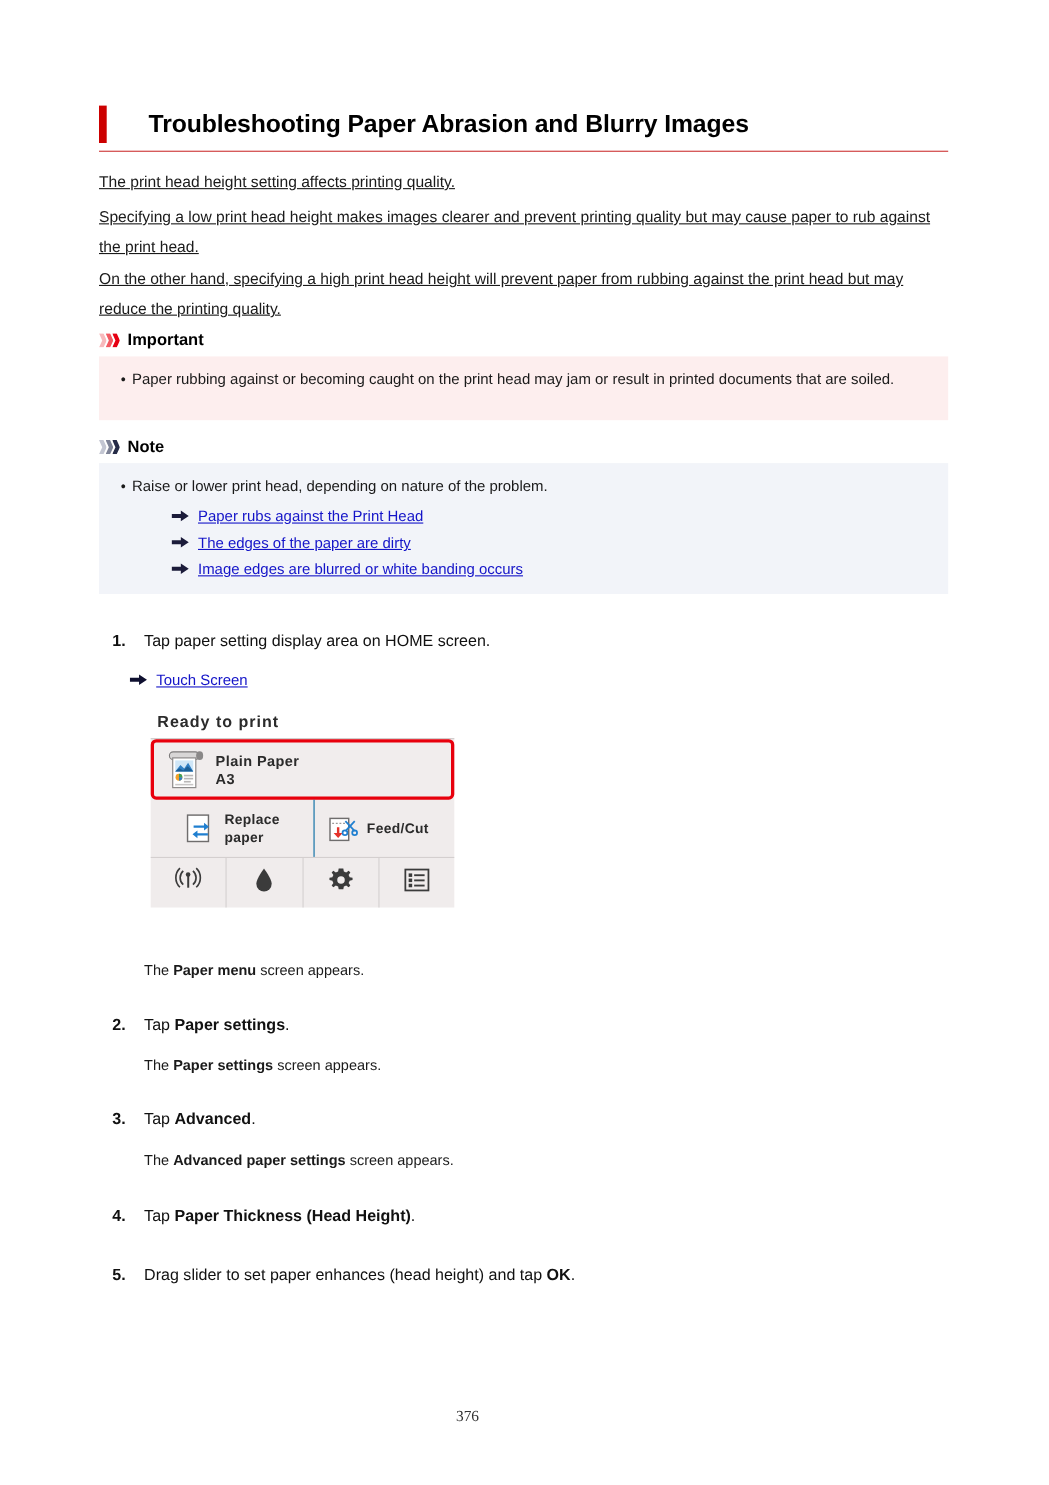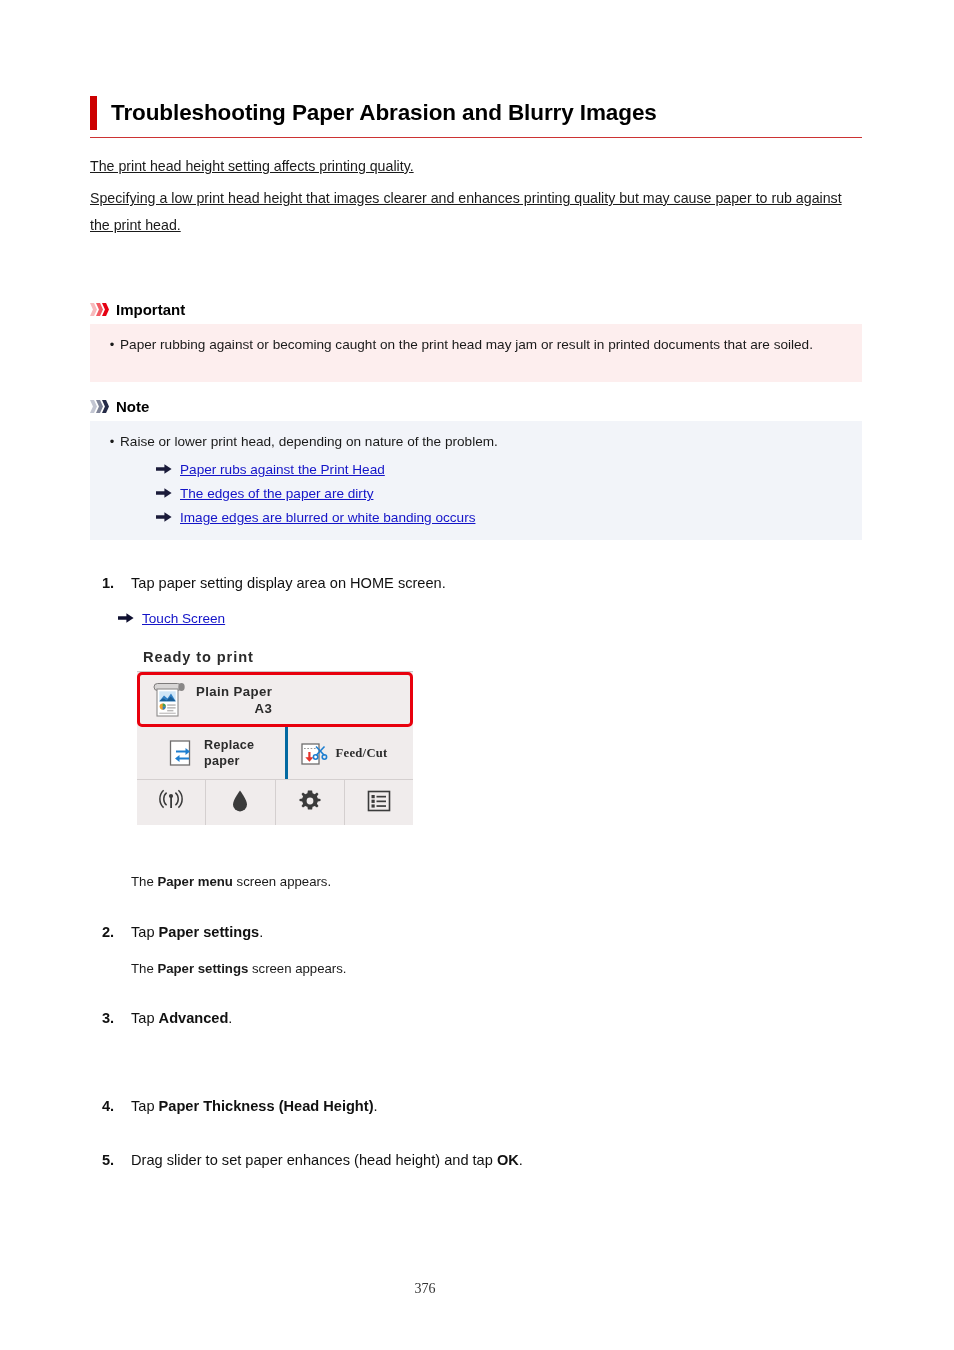--- a/index.html
+++ b/index.html
@@ -37,21 +37,21 @@
   .title-bar {
     width: 7px;
     height: 34px;
     background: #cc0000;
     flex: 0 0 auto;
   }
   .title-text {
     font-size: 22.5px;
     font-weight: bold;
     letter-spacing: -0.1px;
-    padding-left: 14px;
+    padding-left: 38px;
     line-height: 1.1;
     white-space: nowrap;
   }
   .title-rule {
     margin-top: 7px;
     height: 1px;
     background: #cc3333;
     width: 100%;
   }
 
@@ -238,36 +238,35 @@
     flex: 0 0 34px;
     margin-right: 10px;
     position: relative;
   }
   .paper-texts {
     font-size: 13.2px;
     font-weight: bold;
     color: #2b2b2b;
     line-height: 17px;
     letter-spacing: 0.4px;
-    text-align: right;
   }
   .lcd-mid {
     display: flex;
     height: 52px;
     border-bottom: 1px solid #d4cfcf;
     padding-left: 19px;
   }
   .lcd-mid-cell {
     flex: 1 1 50%;
     display: flex;
     align-items: center;
     padding-left: 12px;
     box-sizing: border-box;
   }
-  .lcd-mid-cell + .lcd-mid-cell { border-left: 3px solid #0369a1; font-family: Liberation Serif, serif; }
+  .lcd-mid-cell + .lcd-mid-cell { border-left: 1px solid #0369a1; }
   .mid-ico {
     width: 28px;
     height: 30px;
     flex: 0 0 28px;
     margin-right: 8px;
   }
   .mid-label {
     font-size: 12.6px;
     font-weight: bold;
     color: #2b2b2b;
@@ -307,21 +306,22 @@
 
   <div class="title-wrap">
     <div class="title-row">
       <div class="title-bar"></div>
       <div class="title-text">Troubleshooting Paper Abrasion and Blurry Images</div>
     </div>
     <div class="title-rule"></div>
   </div>
 
   <div class="para p1">The print head height setting affects printing quality.</div>
-  <div class="para p2">Specifying a low print head height that images clearer and enhances printing quality but may cause paper to rub against the print head.</div>
+  <div class="para p2">Specifying a low print head height makes images clearer and prevent printing quality but may cause paper to rub against the print head.</div>
+  <div class="para p3">On the other hand, specifying a high print head height will prevent paper from rubbing against the print head but may reduce the printing quality.</div>
 
   <div class="callout-head" id="important-head">
     <span class="chev-set">
       <span class="chev r1"></span>
         <span class="chev r2"></span>
         <span class="chev r3"></span>
     </span>
     <span class="label">Important</span>
   </div>
   <div class="callout-box" id="important-box">
@@ -508,20 +508,23 @@
     <span class="step-body"><span>Tap </span><b>Paper settings</b><span>.</span></span>
   </div>
   <div class="substep" id="step2-note">
     <span>The </span><b>Paper settings</b><span> screen appears.</span>
   </div>
 
   <div class="step" id="step3">
     <span class="step-num">3.</span>
     <span class="step-body"><span>Tap </span><b>Advanced</b><span>.</span></span>
   </div>
+  <div class="substep" id="step3-note">
+    <span>The </span><b>Advanced paper settings</b><span> screen appears.</span>
+  </div>
 
   <div class="step" id="step4">
     <span class="step-num">4.</span>
     <span class="step-body"><span>Tap </span><b>Paper Thickness (Head Height)</b><span>.</span></span>
   </div>
 
   <div class="step" id="step5">
     <span class="step-num">5.</span>
     <span class="step-body"><span>Drag slider to set paper enhances (head height) and tap </span><b>OK</b><span>.</span></span>
   </div>

